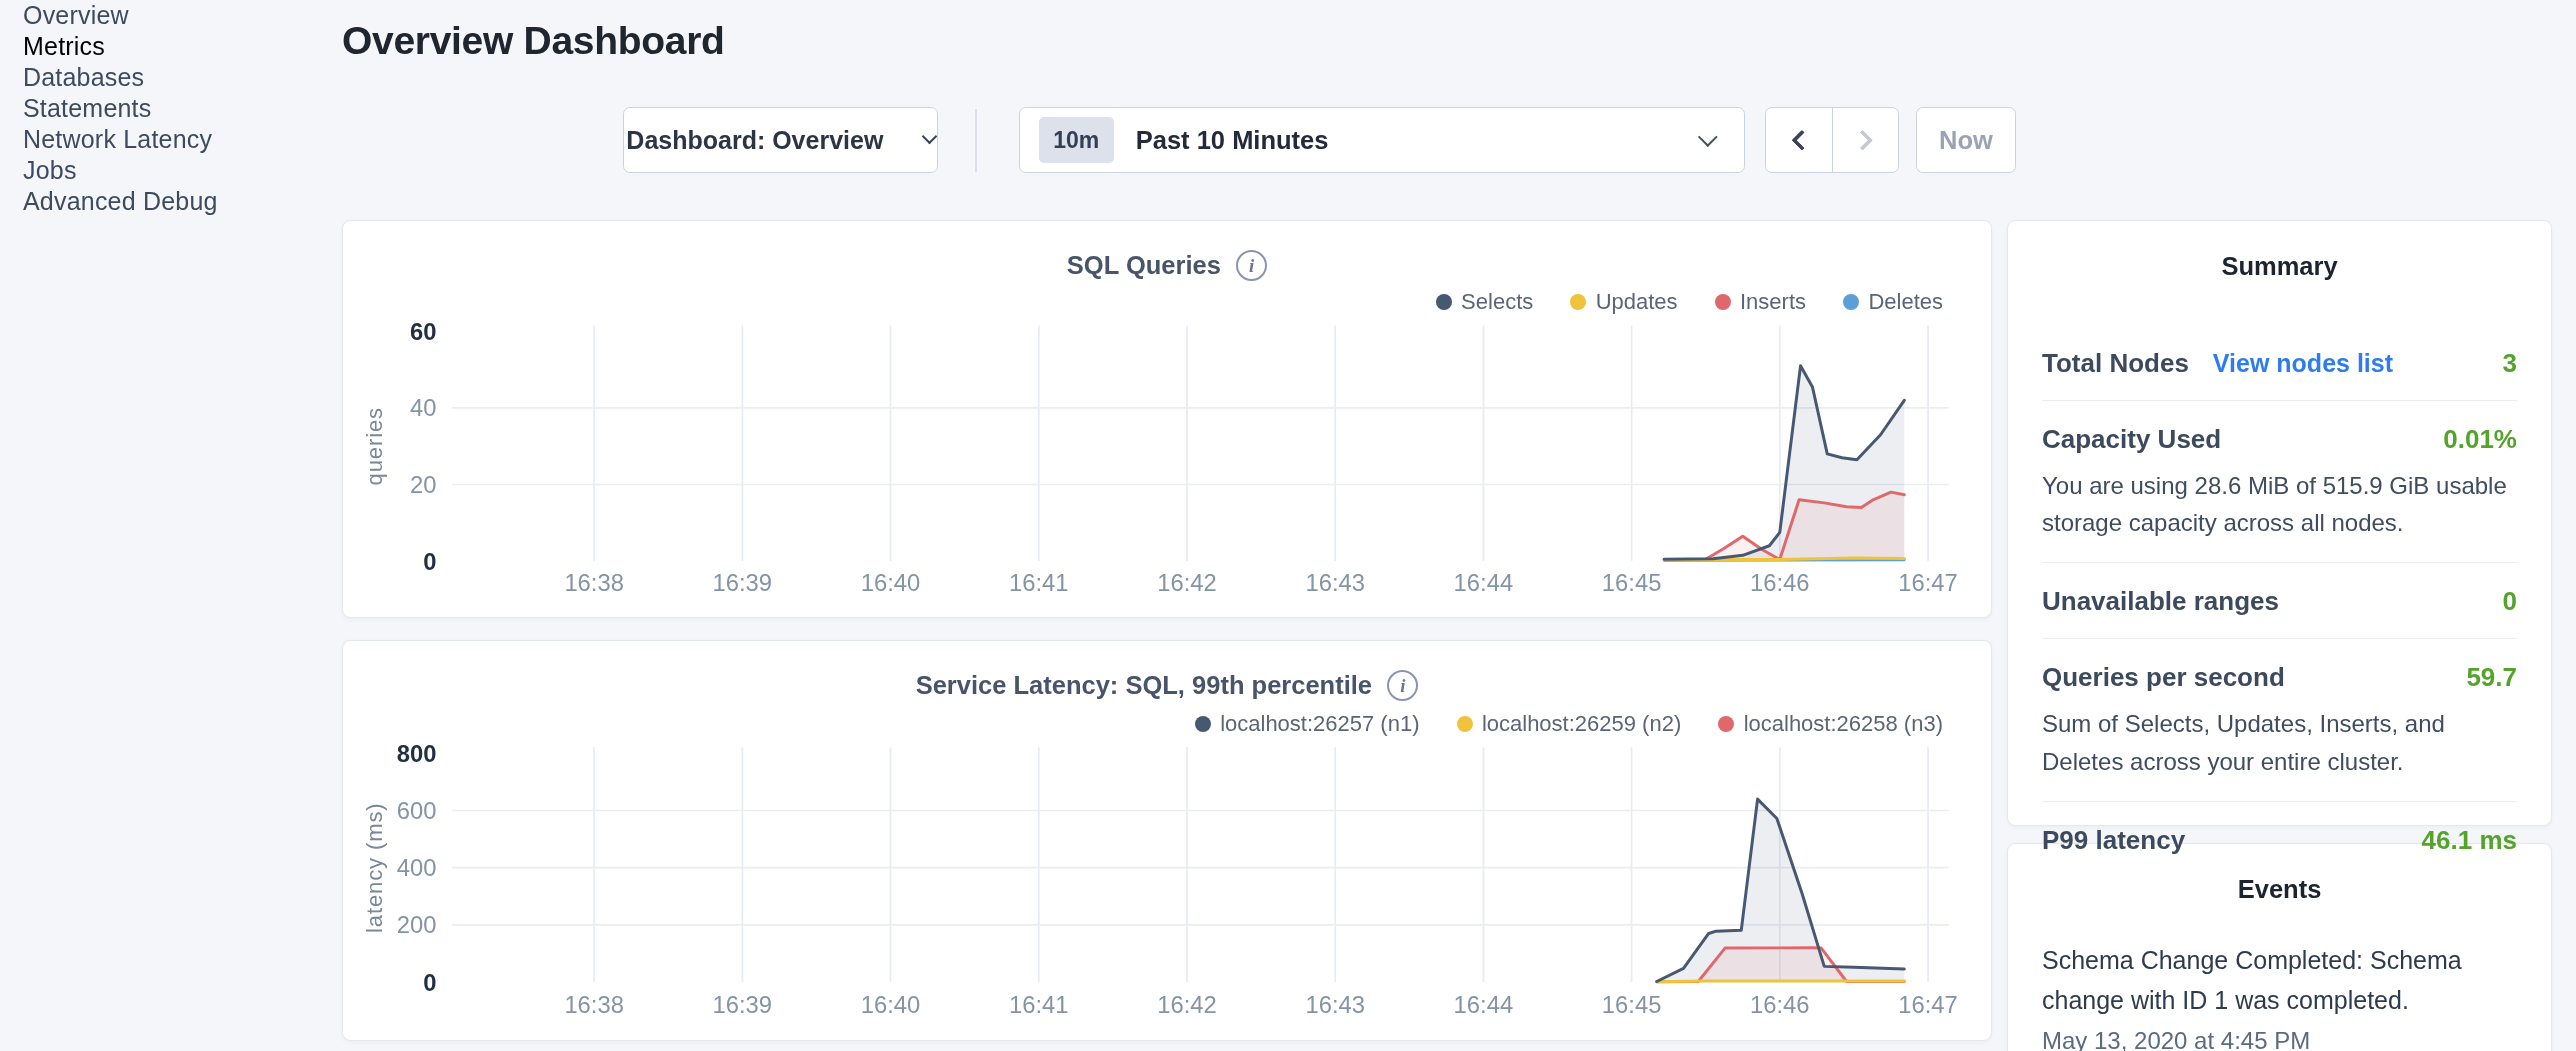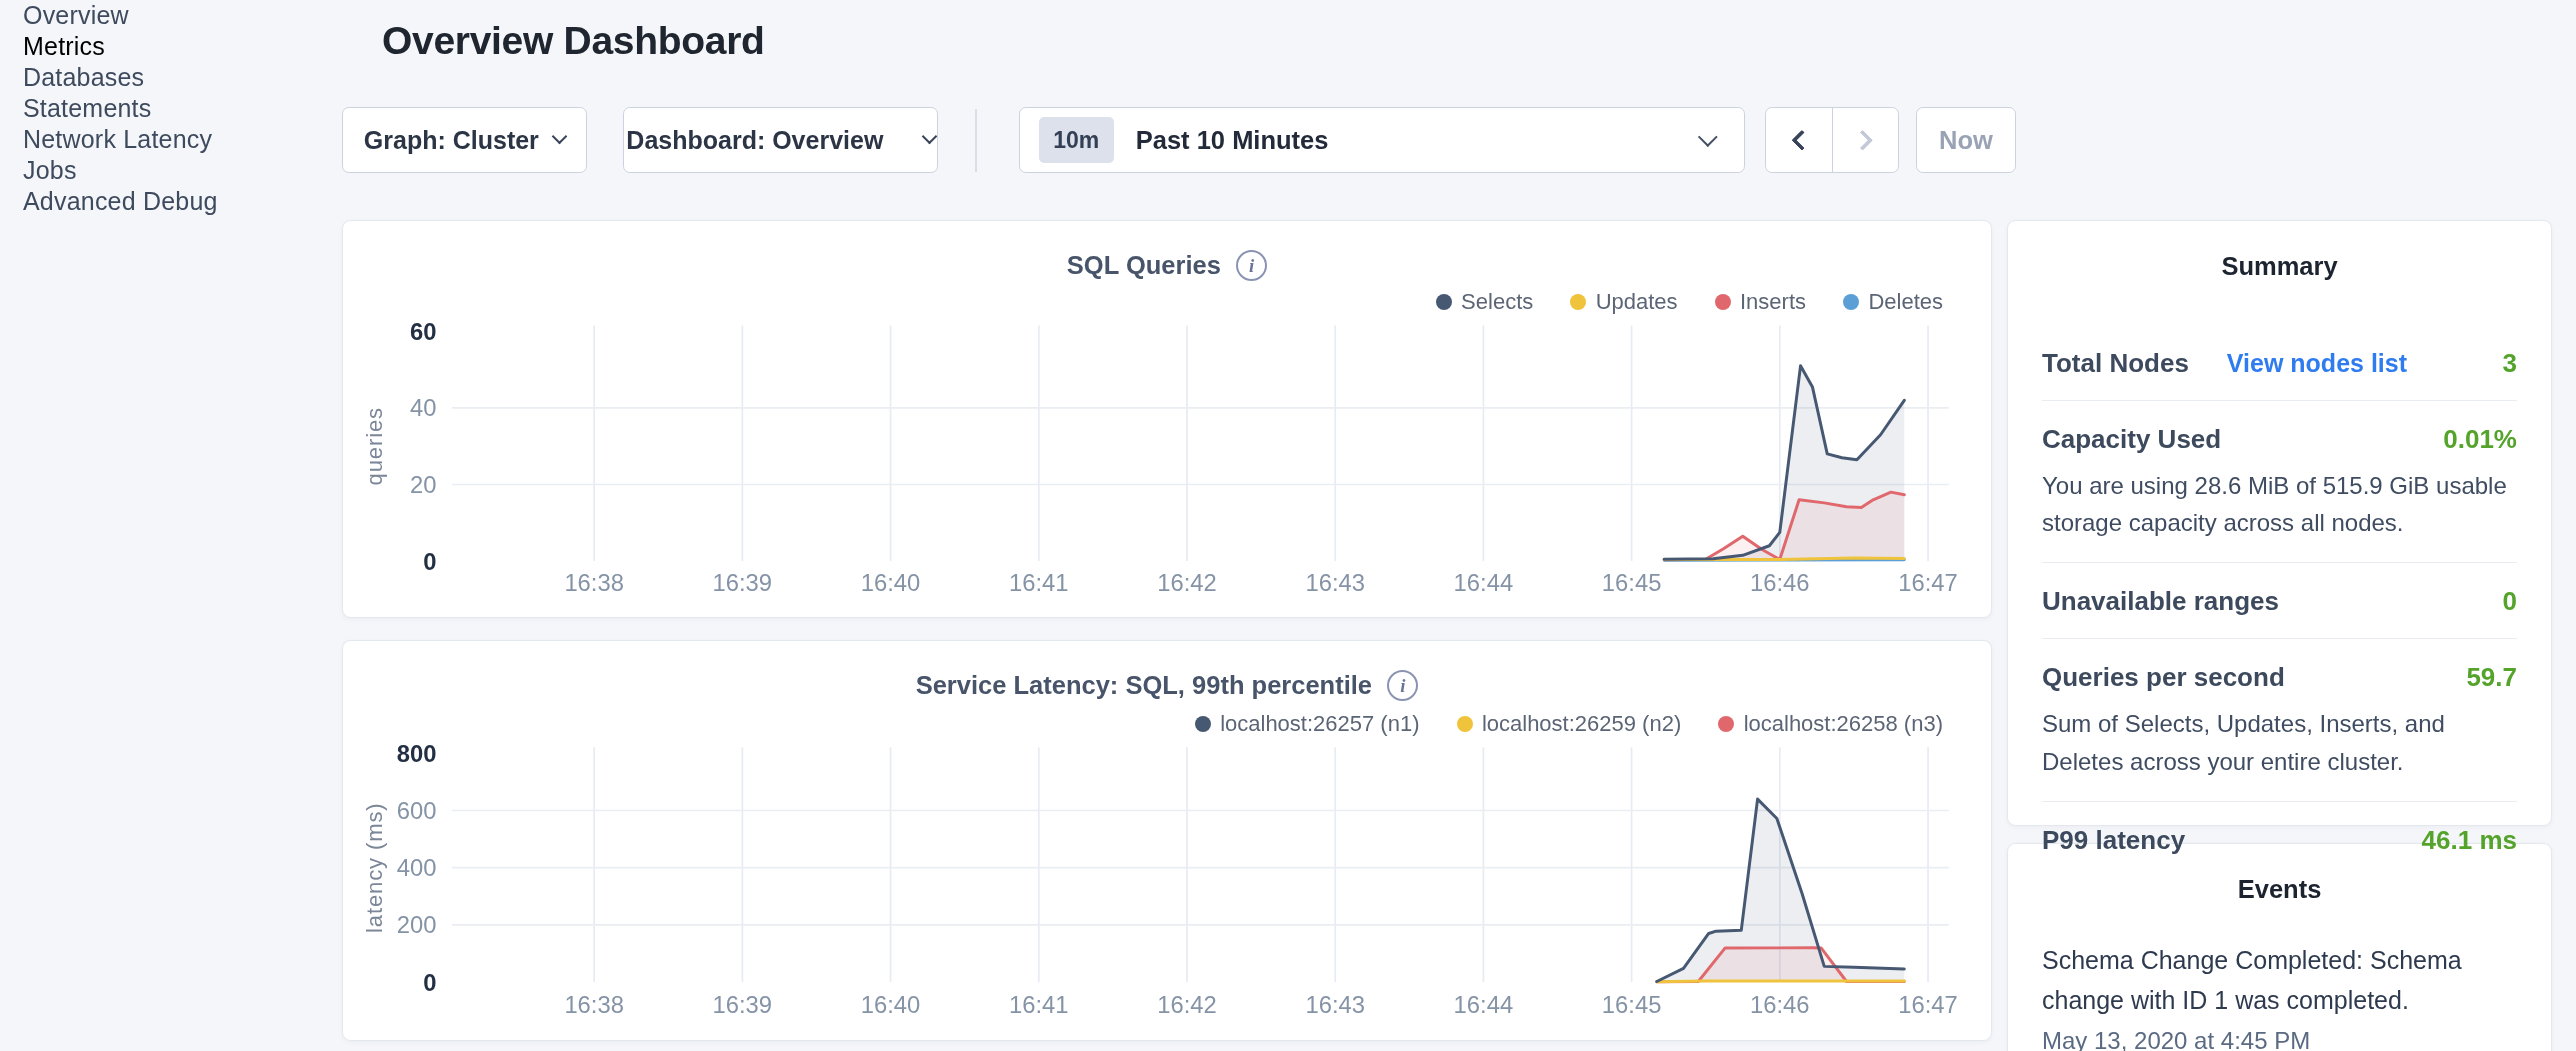--- a/index.html
+++ b/index.html
@@ -6,21 +6,21 @@
   html,body { width:2576px; height:1051px; }
   body { font-family:"Liberation Sans", sans-serif; background:#f4f6fa; overflow:hidden; }
   .page { position:relative; width:2576px; height:1051px; background:#f4f6fa; overflow:hidden; }
 
   
   .sidebar { position:absolute; left:23px; top:0; display:flex; flex-direction:column; }
   .side-item { font-size:25px; font-weight:500; color:#3e4a5d; line-height:31px; cursor:pointer; letter-spacing:0.2px; }
   .side-item.active { color:#000000; font-weight:400; }
 
   
-  .main { position:absolute; left:342px; top:0; width:1780px; height:1051px;padding-left:40px; }
+  .main { position:absolute; left:342px; top:0; width:1780px; height:1051px; }
   h1.page-title { margin-top:18.7px; font-size:39px; font-weight:600; color:#20262f; letter-spacing:-0.3px; }
 
   .controls { position:absolute; top:107px; left:0; width:1680px; height:66px; }
   .ctl { position:absolute; top:0; height:66px; background:#fff; border:1.7px solid #ccd3de; border-radius:6.8px;
          display:flex; align-items:center; justify-content:center; cursor:pointer; }
   .select-graph { left:0; width:245px; }
   .select-dash  { left:281px; width:315px;gap:25px; }
   .select-label { font-size:25px; font-weight:700; color:#2c3545; margin-right:15.3px; }
   .chev { display:inline-block; width:11px; height:11px; border-right:2.6px solid #39435a; border-bottom:2.6px solid #39435a;
           transform:rotate(45deg); margin-top:-6.8px; }
@@ -61,21 +61,21 @@
   svg.plot { position:absolute; left:0; top:0; width:1650px; height:100%; }
 
   
   .aside { position:absolute; left:2007px; top:220px; width:545px; }
   .panel { background:#fff; border:1.7px solid #e3e7ee; border-radius:8.5px; box-shadow:0 1.7px 4.3px rgba(40,50,70,.04); }
   .summary-card { height:606px; padding:31px 34px 0; }
   .panel-title { text-align:center; font-size:25.5px; font-weight:700; color:#1c2430; }
   .summary-rows { margin-top:44px; }
   .srow { padding:23px 0 21px; }
   .srow + .srow { border-top:1.7px solid #e9ecf1; }
-  .srow-line { display:flex; align-items:baseline;gap:14px; }
+  .srow-line { display:flex; align-items:baseline; }
   .srow-label { font-size:26px; font-weight:700; color:#3d4a5e; }
   .srow-link { font-size:25px; font-weight:600; color:#2f7cf0; margin-left:24px; cursor:pointer; }
   .srow-value { margin-left:auto; font-size:26px; font-weight:700; color:#54a32b; }
   .srow-sub { margin-top:12px; font-size:24px; line-height:1.55; color:#3f4c61; }
 
   .events-card { margin-top:17px; height:255px; padding:31px 34px 0; }
   .event-item { margin-top:36px; }
   .event-text { font-size:25px; line-height:1.6; color:#2e3a4e; }
   .event-time { margin-top:6.8px; font-size:24px; color:#5a6a82; }
 </style>
@@ -91,24 +91,20 @@
     <div class="side-item">Statements</div>
     <div class="side-item">Network Latency</div>
     <div class="side-item">Jobs</div>
     <div class="side-item">Advanced Debug</div>
   </nav>
 
   <div class="main">
     <h1 class="page-title">Overview Dashboard</h1>
 
     <div class="controls">
-      <button class="ctl select-graph">
-        <span class="select-label">Graph: Cluster</span>
-        <i class="chev"></i>
-      </button>
       <button class="ctl select-dash">
         <span class="select-label">Dashboard: Overview</span>
         <i class="chev"></i>
       </button>
       <span class="vdiv"></span>
       <button class="ctl timepicker">
         <span class="tp-badge">10m</span>
         <span class="tp-label">Past 10 Minutes</span>
         <i class="chev-thin chev"></i>
       </button>

